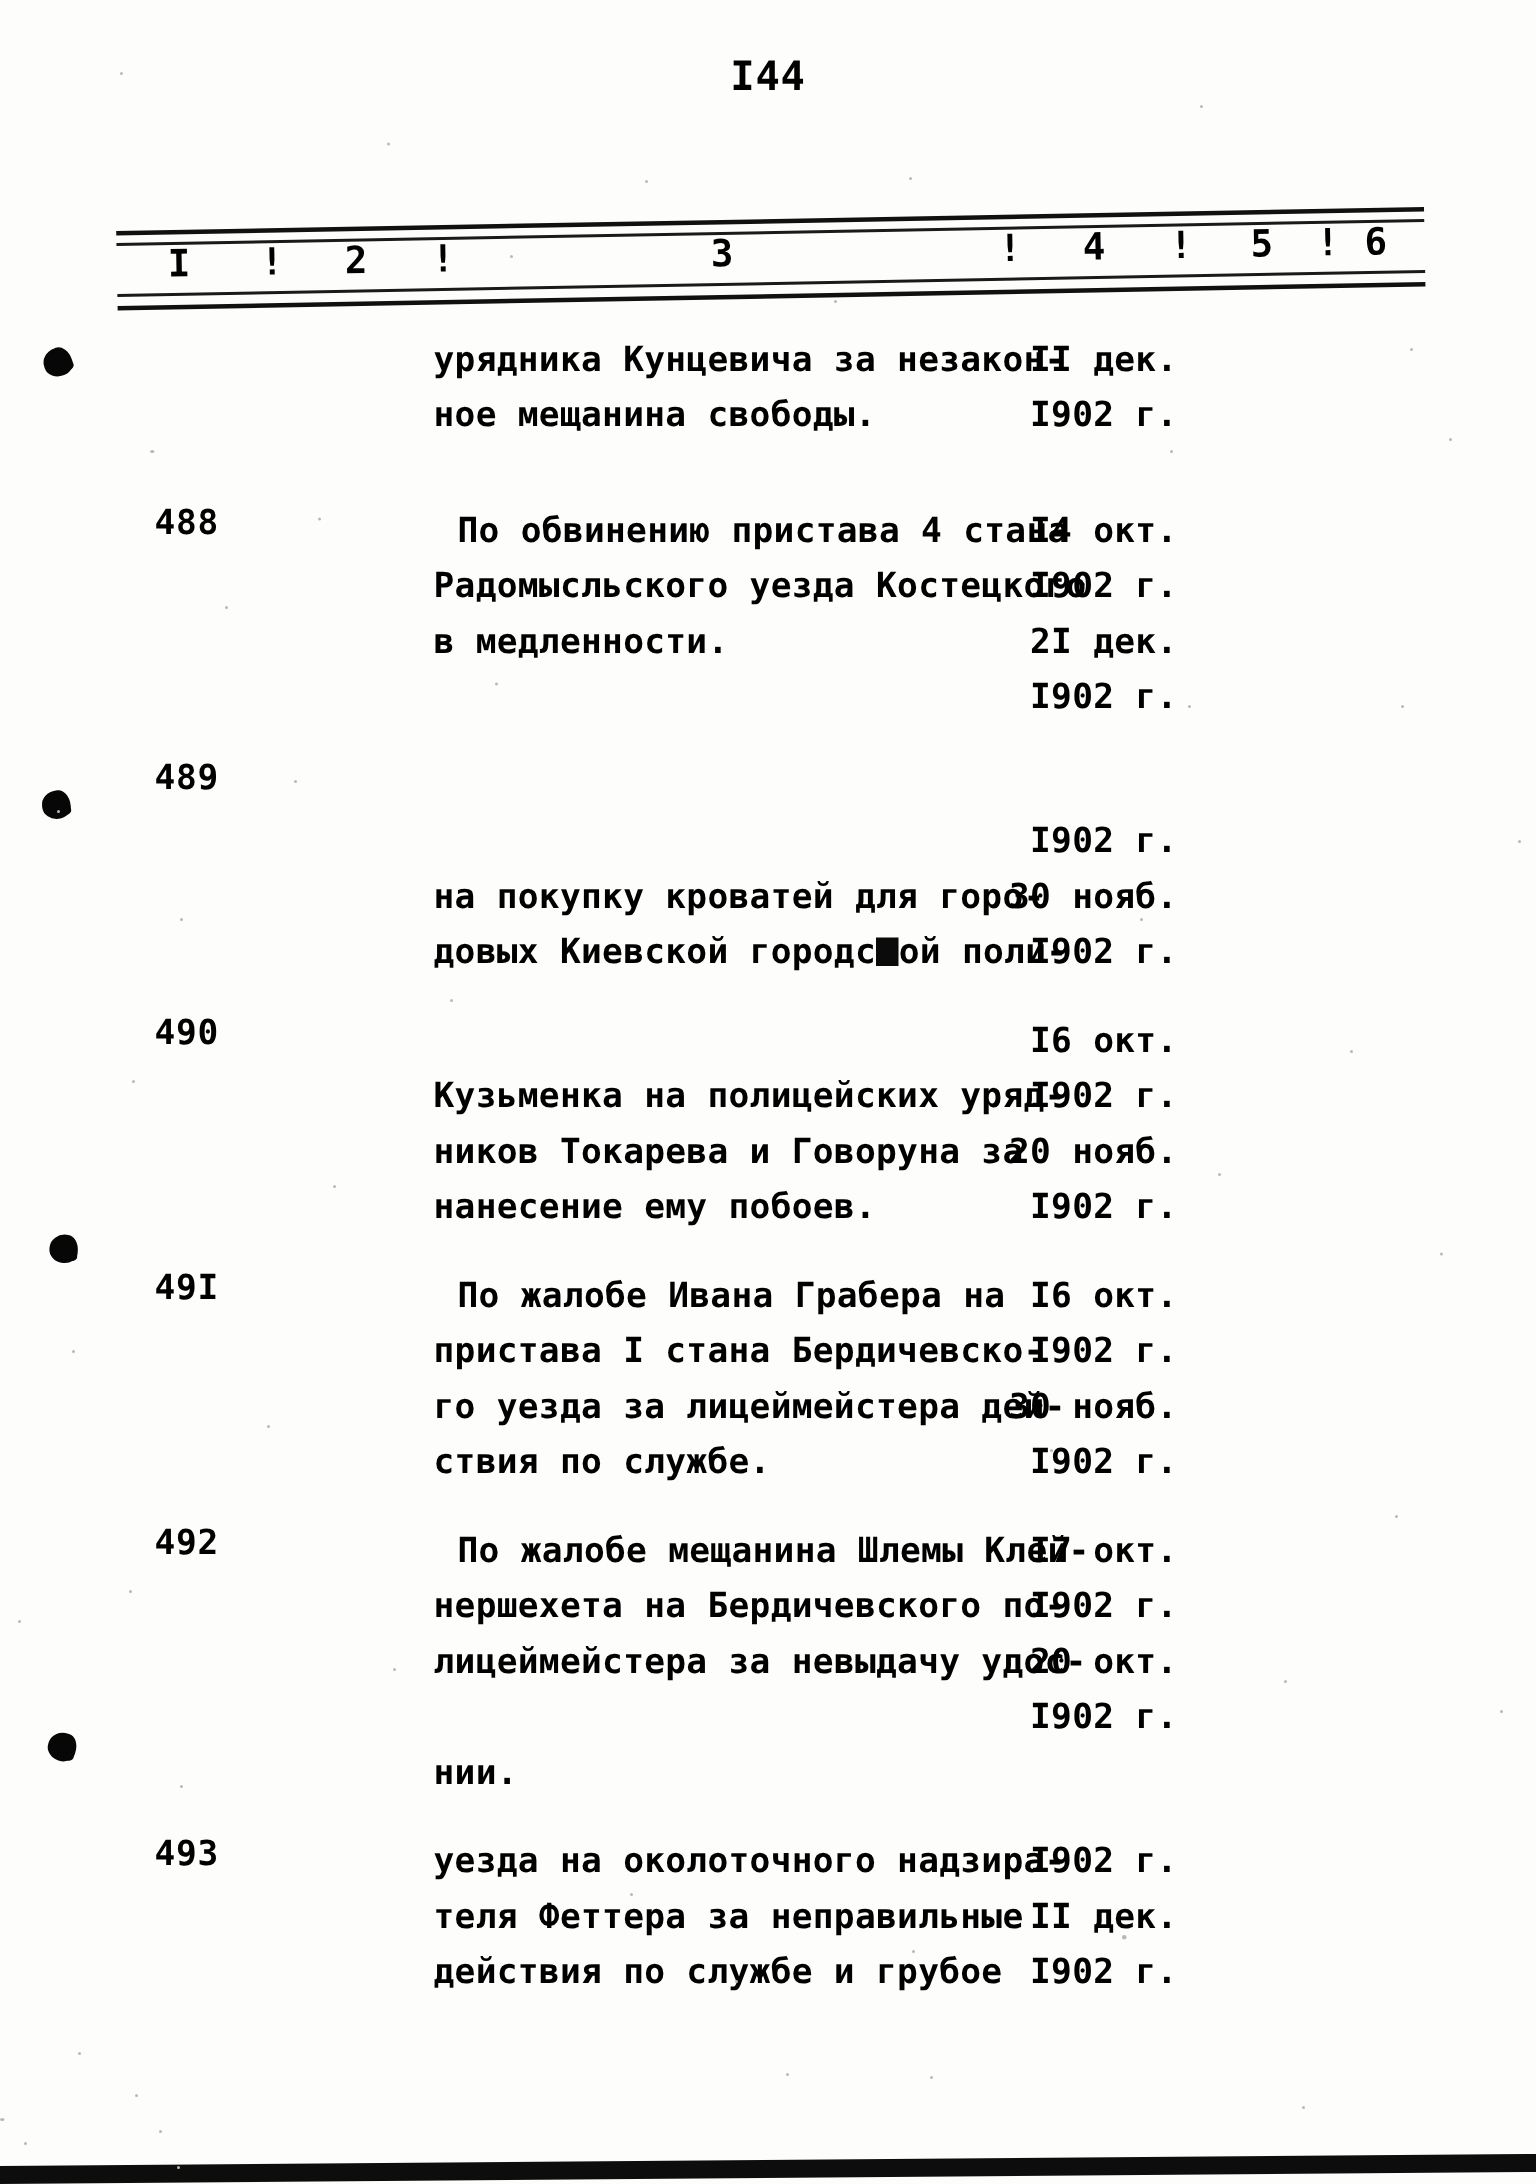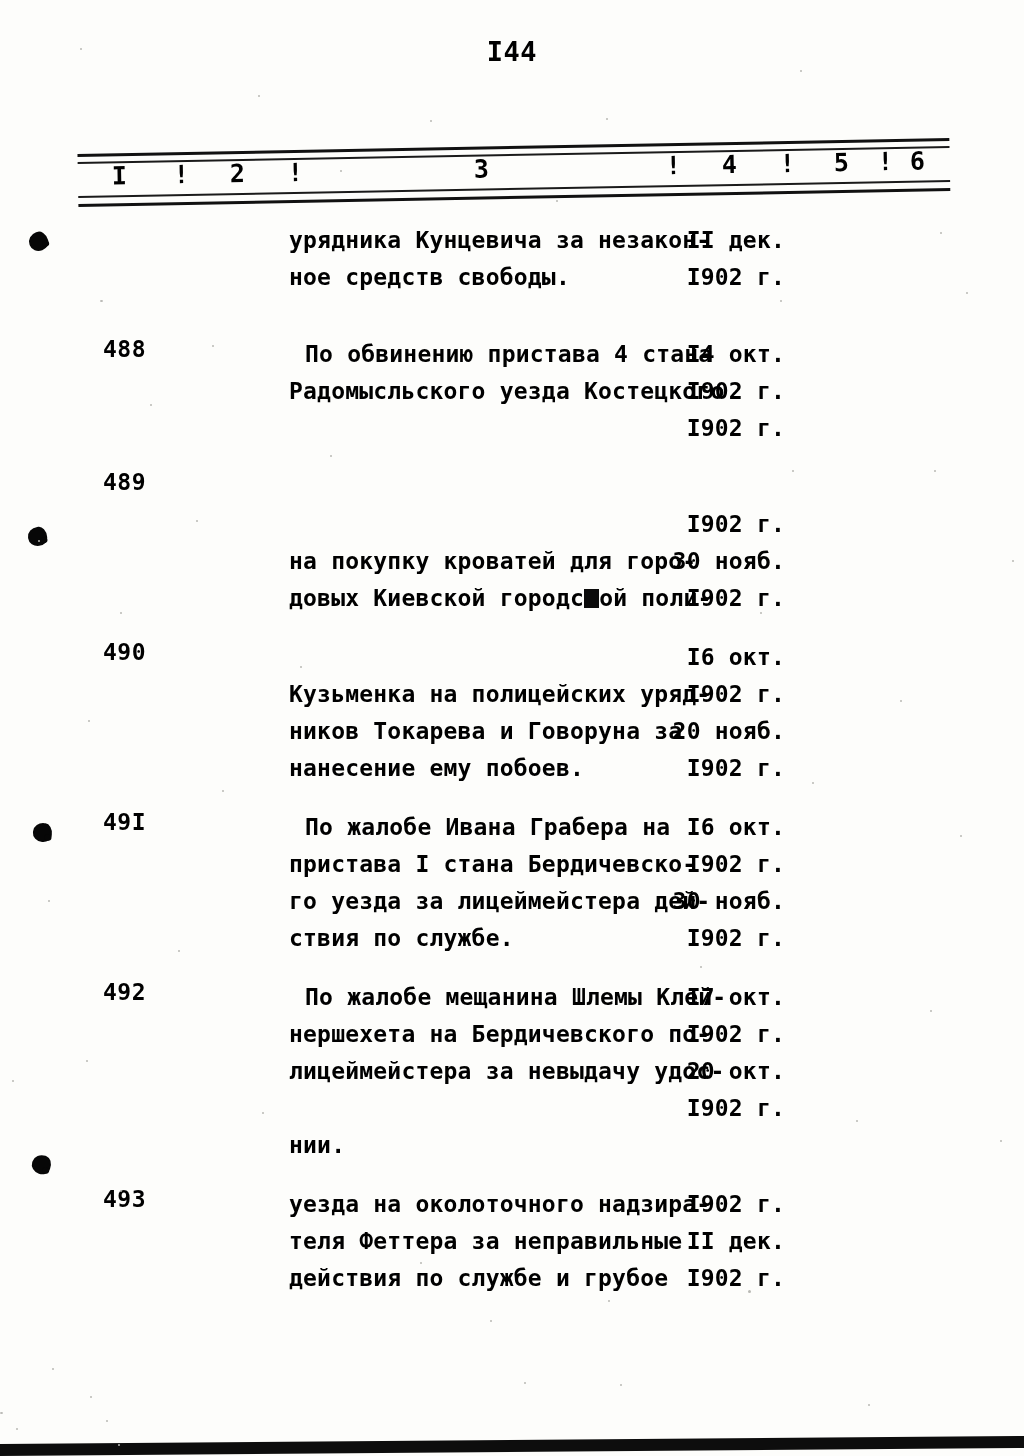--- a/index.html
+++ b/index.html
@@ -215,35 +215,39 @@
   </div>
 
   <div id="body-area">
       <div class="entry" style="margin-bottom: 40px;">
         <div class="lines">
           <div class="line">
             <span class="desc">урядника Кунцевича за незакон-</span>
             <span class="date">II дек.</span>
           </div>
           <div class="line">
-            <span class="desc">ное средств свободы.</span>
+            <span class="desc">ное мещанина свободы.</span>
             <span class="date">I902 г.</span>
           </div>
         </div>
       </div>
       <div class="entry" style="margin-bottom: 22px;">
         <div class="entry-num">488</div>
         <div class="lines">
           <div class="line">
             <span class="desc indent">По обвинению пристава 4 стана</span>
             <span class="date">I4 окт.</span>
           </div>
           <div class="line">
             <span class="desc">Радомысльского уезда Костецкого</span>
             <span class="date">I902 г.</span>
+          </div>
+          <div class="line">
+            <span class="desc">в медленности.</span>
+            <span class="date">2I дек.</span>
           </div>
           <div class="line">
             <span class="desc"></span>
             <span class="date">I902 г.</span>
           </div>
         </div>
       </div>
       <div class="entry" style="margin-bottom: 22px;">
         <div class="entry-num">489</div>
         <div class="lines">

